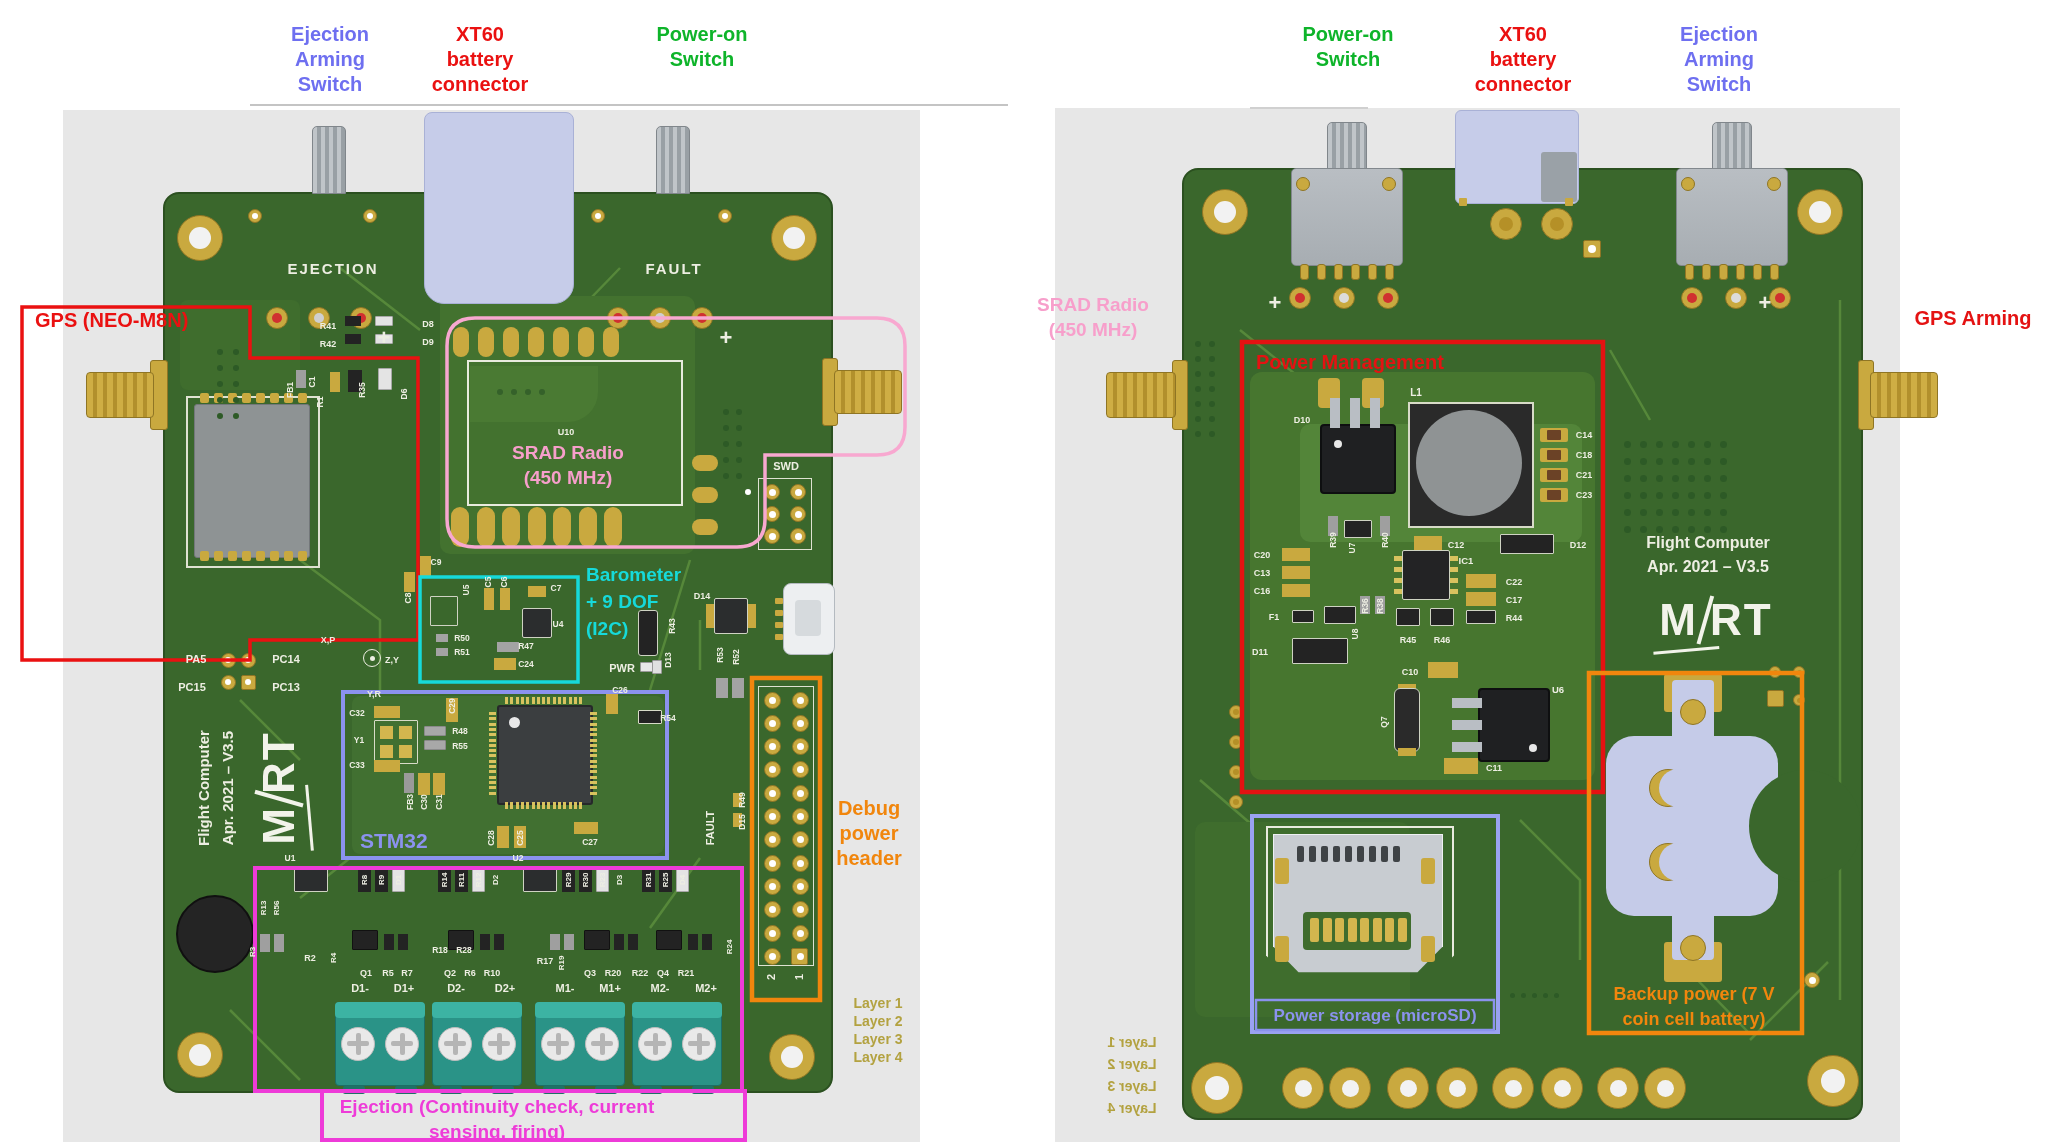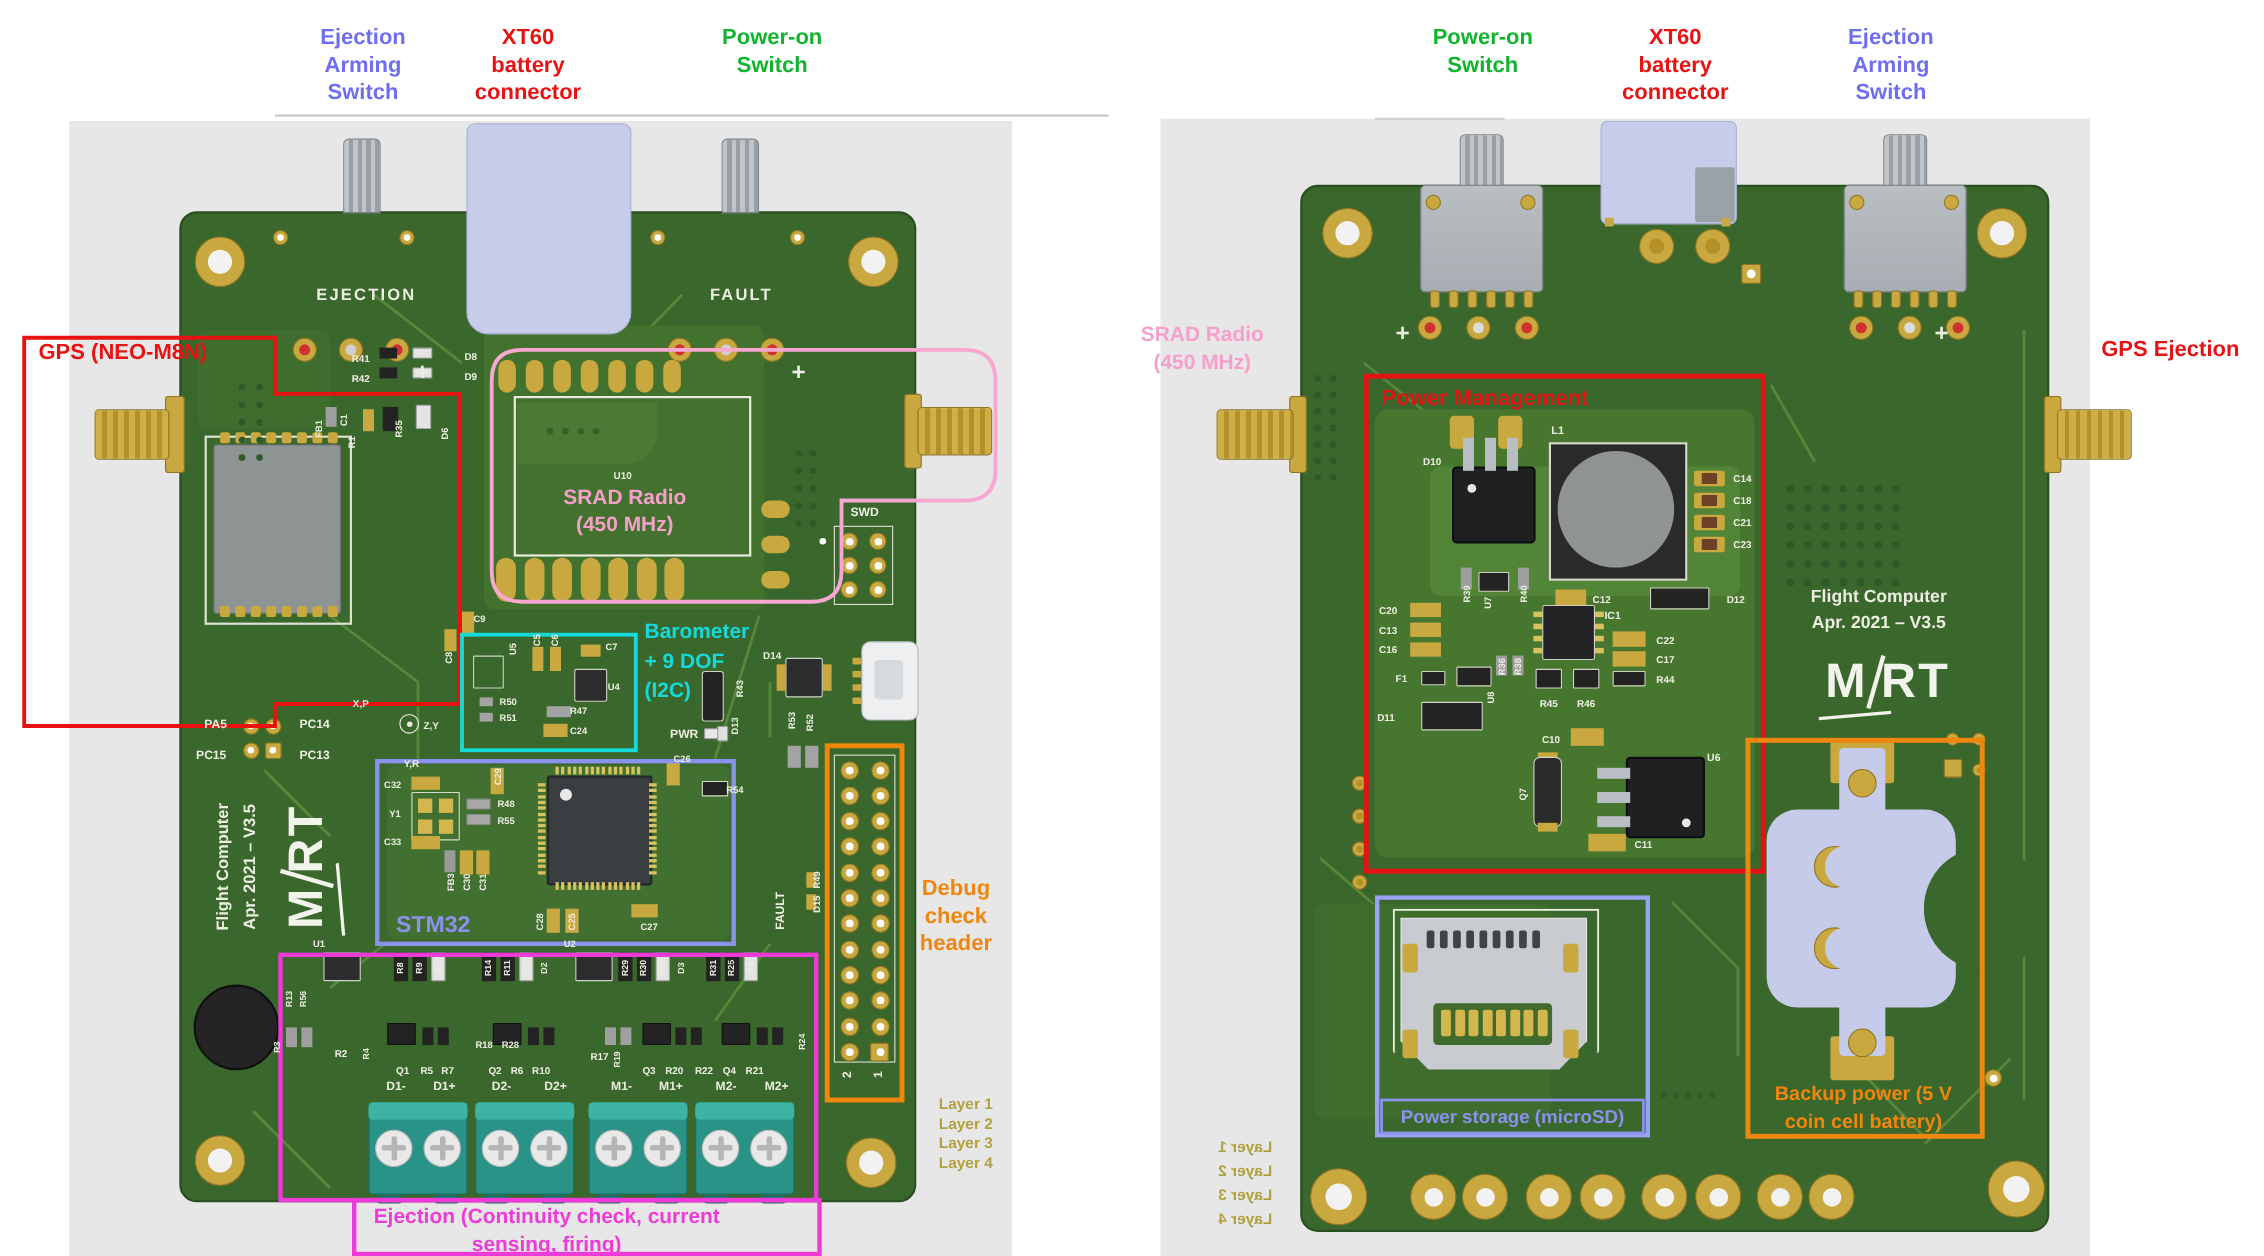--- a/index.html
+++ b/index.html
@@ -719,30 +719,30 @@
 Arming
 Switch</div>
       <div style="position: absolute; left: 35px; top: 308px; color: rgb(234, 17, 17); font: 700 20px / 24px &quot;Liberation Sans&quot;, sans-serif; white-space: pre; text-align: left; transform: none;">GPS (NEO-M8N)</div>
       <div style="position: absolute; left: 568px; top: 440px; color: rgb(247, 159, 203); font: 700 19px / 25px &quot;Liberation Sans&quot;, sans-serif; white-space: pre; text-align: center; transform: translateX(-50%);">SRAD Radio
 (450 MHz)</div>
       <div style="position: absolute; left: 586px; top: 561px; color: rgb(22, 218, 218); font: 700 19px / 27px &quot;Liberation Sans&quot;, sans-serif; white-space: pre; text-align: left; transform: none;">Barometer
 + 9 DOF
 (I2C)</div>
       <div style="position: absolute; left: 360px; top: 829px; color: rgb(139, 146, 238); font: 700 21px / 24px &quot;Liberation Sans&quot;, sans-serif; white-space: pre; text-align: left; transform: none;">STM32</div>
       <div style="position: absolute; left: 869px; top: 796px; color: rgb(241, 134, 13); font: 700 20px / 25px &quot;Liberation Sans&quot;, sans-serif; white-space: pre; text-align: center; transform: translateX(-50%);">Debug
-check
+power
 header</div>
       <div style="position: absolute; left: 497px; top: 1094px; color: rgb(238, 59, 216); font: 700 19px / 25px &quot;Liberation Sans&quot;, sans-serif; white-space: pre; text-align: center; transform: translateX(-50%);">Ejection (Continuity check, current
 sensing, firing)</div>
       <div style="position: absolute; left: 1256px; top: 350px; color: rgb(228, 18, 18); font: 700 20px / 24px &quot;Liberation Sans&quot;, sans-serif; white-space: pre; text-align: left; transform: none;">Power Management</div>
       <div style="position: absolute; left: 1093px; top: 292px; color: rgb(247, 159, 203); font: 700 19px / 25px &quot;Liberation Sans&quot;, sans-serif; white-space: pre; text-align: center; transform: translateX(-50%);">SRAD Radio
 (450 MHz)</div>
-      <div style="position: absolute; left: 1973px; top: 306px; color: rgb(228, 18, 18); font: 700 20px / 24px &quot;Liberation Sans&quot;, sans-serif; white-space: pre; text-align: center; transform: translateX(-50%);">GPS Ejection</div>
+      <div style="position: absolute; left: 1973px; top: 306px; color: rgb(228, 18, 18); font: 700 20px / 24px &quot;Liberation Sans&quot;, sans-serif; white-space: pre; text-align: center; transform: translateX(-50%);">GPS Arming</div>
       <div style="position: absolute; left: 1375px; top: 1005px; color: rgb(139, 146, 238); font: 700 17px / 22px &quot;Liberation Sans&quot;, sans-serif; white-space: pre; text-align: center; transform: translateX(-50%);">Power storage (microSD)</div>
-      <div style="position: absolute; left: 1694px; top: 982px; color: rgb(241, 134, 13); font: 700 18px / 25px &quot;Liberation Sans&quot;, sans-serif; white-space: pre; text-align: center; transform: translateX(-50%);">Backup power (5 V
+      <div style="position: absolute; left: 1694px; top: 982px; color: rgb(241, 134, 13); font: 700 18px / 25px &quot;Liberation Sans&quot;, sans-serif; white-space: pre; text-align: center; transform: translateX(-50%);">Backup power (7 V
 coin cell battery)</div>
       <div style="position: absolute; left: 333px; top: 268px; color: rgb(237, 238, 226); white-space: nowrap; font: 700 15px &quot;Liberation Sans&quot;, sans-serif; letter-spacing: 2px; transform: translate(-50%, -50%);">EJECTION</div>
       <div style="position: absolute; left: 674px; top: 268px; color: rgb(237, 238, 226); white-space: nowrap; font: 700 15px &quot;Liberation Sans&quot;, sans-serif; letter-spacing: 2px; transform: translate(-50%, -50%);">FAULT</div>
       <div style="position: absolute; left: 384px; top: 338px; color: rgb(237, 238, 226); white-space: nowrap; font: 700 22px &quot;Liberation Sans&quot;, sans-serif; letter-spacing: 0px; transform: translate(-50%, -50%);">+</div>
       <div style="position: absolute; left: 726px; top: 338px; color: rgb(237, 238, 226); white-space: nowrap; font: 700 22px &quot;Liberation Sans&quot;, sans-serif; letter-spacing: 0px; transform: translate(-50%, -50%);">+</div>
       <div style="position: absolute; left: 328px; top: 326px; color: rgb(237, 238, 226); white-space: nowrap; font: 700 9px &quot;Liberation Sans&quot;, sans-serif; letter-spacing: 0px; transform: translate(-50%, -50%);">R41</div>
       <div style="position: absolute; left: 328px; top: 344px; color: rgb(237, 238, 226); white-space: nowrap; font: 700 9px &quot;Liberation Sans&quot;, sans-serif; letter-spacing: 0px; transform: translate(-50%, -50%);">R42</div>
       <div style="position: absolute; left: 428px; top: 324px; color: rgb(237, 238, 226); white-space: nowrap; font: 700 9px &quot;Liberation Sans&quot;, sans-serif; letter-spacing: 0px; transform: translate(-50%, -50%);">D8</div>
       <div style="position: absolute; left: 428px; top: 342px; color: rgb(237, 238, 226); white-space: nowrap; font: 700 9px &quot;Liberation Sans&quot;, sans-serif; letter-spacing: 0px; transform: translate(-50%, -50%);">D9</div>
       <div style="position: absolute; left: 290px; top: 390px; color: rgb(237, 238, 226); white-space: nowrap; font: 700 8.5px &quot;Liberation Sans&quot;, sans-serif; letter-spacing: 0px; transform: translate(-50%, -50%) rotate(-90deg);">FB1</div>

